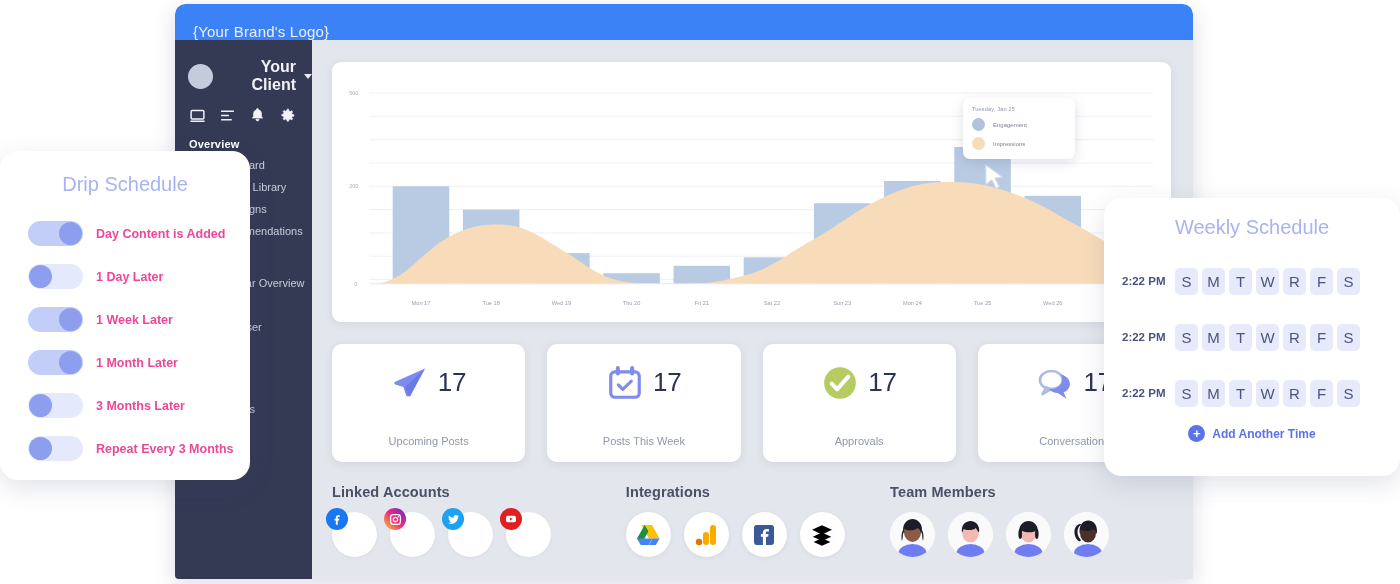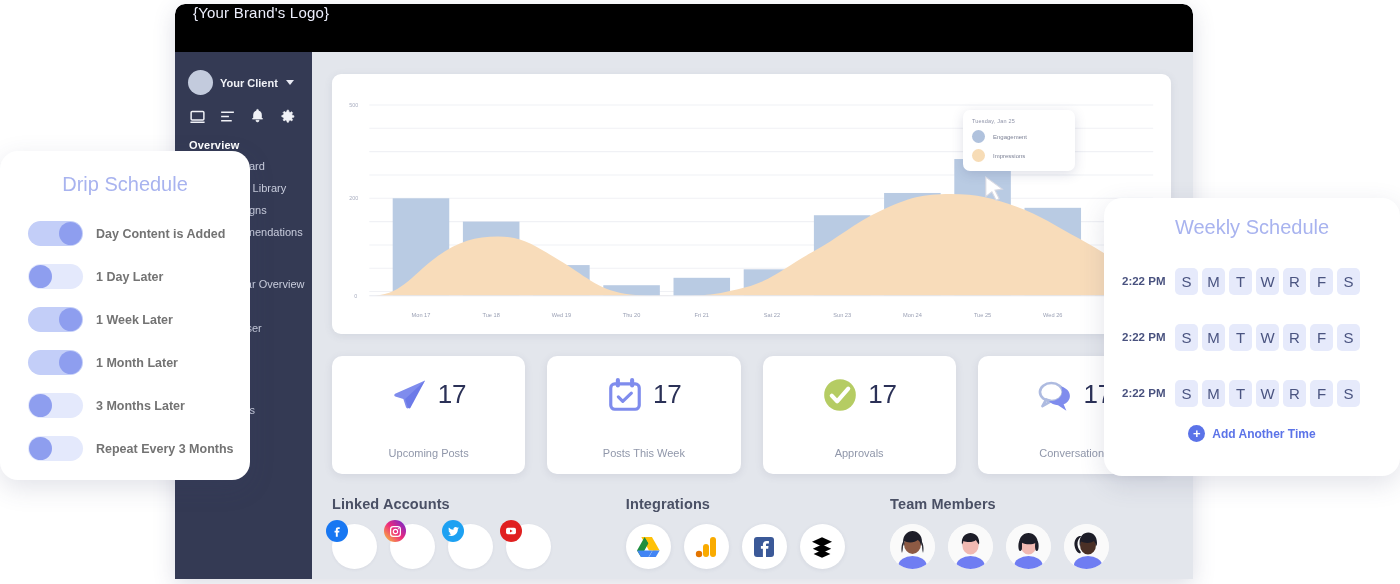--- a/index.html
+++ b/index.html
@@ -14,41 +14,41 @@
   
   .app-window {
     position: absolute; left: 175px; top: 4px;
     width: 1018px; height: 575px;
     background: #e3e6ec;
     border-radius: 10px 10px 0 0;
     box-shadow: 0 6px 22px rgba(60,66,110,.18);
     overflow: hidden;
   }
   .app-header {
-    height: 48px; background: #000000;
-    display: flex; align-items: flex-start; padding: 0 18px;
+    height: 36px; background: #3b82f6;
+    display: flex; align-items: flex-end; padding: 0 18px;
     border-radius: 10px 10px 0 0;
   }
   .brand-logo {
     color: #eceefc; font-size: 15px; letter-spacing: .2px;
   }
   .app-body { display: flex; height: calc(100% - 36px); }
 
   
   .sidebar {
     width: 137px; background: #343a54; flex: 0 0 137px;
     padding: 18px 0 0 0; position: relative;
     border-bottom-left-radius: 4px;
   }
   .client-row { display: flex; align-items: center; gap: 7px; padding: 0 0 0 13px; }
   .client-avatar {
     width: 25px; height: 25px; border-radius: 50%;
     background: #c3cbdd; flex: 0 0 25px;
   }
-  .client-name { color: #f0f1f6; font-size: 11px; font-weight: 600; }
+  .client-name { color: #f0f1f6; font-size: 16px; font-weight: 600; text-align: right; }
   .caret { width: 0; height: 0; border-left: 4px solid transparent;
            border-right: 4px solid transparent; border-top: 5px solid #e8eaf3; margin-left: 1px; }
   .icon-row { display: flex; gap: 13px; padding: 13px 0 0 14px; align-items: center; }
   .sb-ico { width: 17px; height: 17px; display: block; }
   .sb-ico path, .sb-ico rect, .sb-ico circle, .sb-ico line { stroke: #f1f2f7; }
   .section-title {
     color: #ffffff; font-size: 11px; font-weight: 700;
     padding: 14px 0 4px 14px; letter-spacing: .2px;
   }
   .nav-item {
@@ -157,21 +157,21 @@
     position: relative; flex: 0 0 55px;
   }
   .toggle.on { background: #c3cef8; }
   .toggle.off { background: #e4e9fc; }
   .knob {
     position: absolute; top: 1px; width: 23px; height: 23px;
     border-radius: 50%; background: #8e9eef;
   }
   .toggle.on .knob { right: 1px; }
   .toggle.off .knob { left: 1px; }
-  .drip-lbl { font-size: 12.5px; color: #737373; font-weight: 700; }
+  .drip-lbl { font-size: 12.5px; color: #ec4899; font-weight: 700; }
 
   
   .weekly-panel {
     position: absolute; left: 1104px; top: 198px;
     width: 296px; height: 278px;
     background: #fff; border-radius: 18px;
     box-shadow: 0 8px 26px rgba(60,66,110,.15);
     padding: 18px 0 0 0;
   }
   .weekly-title {

